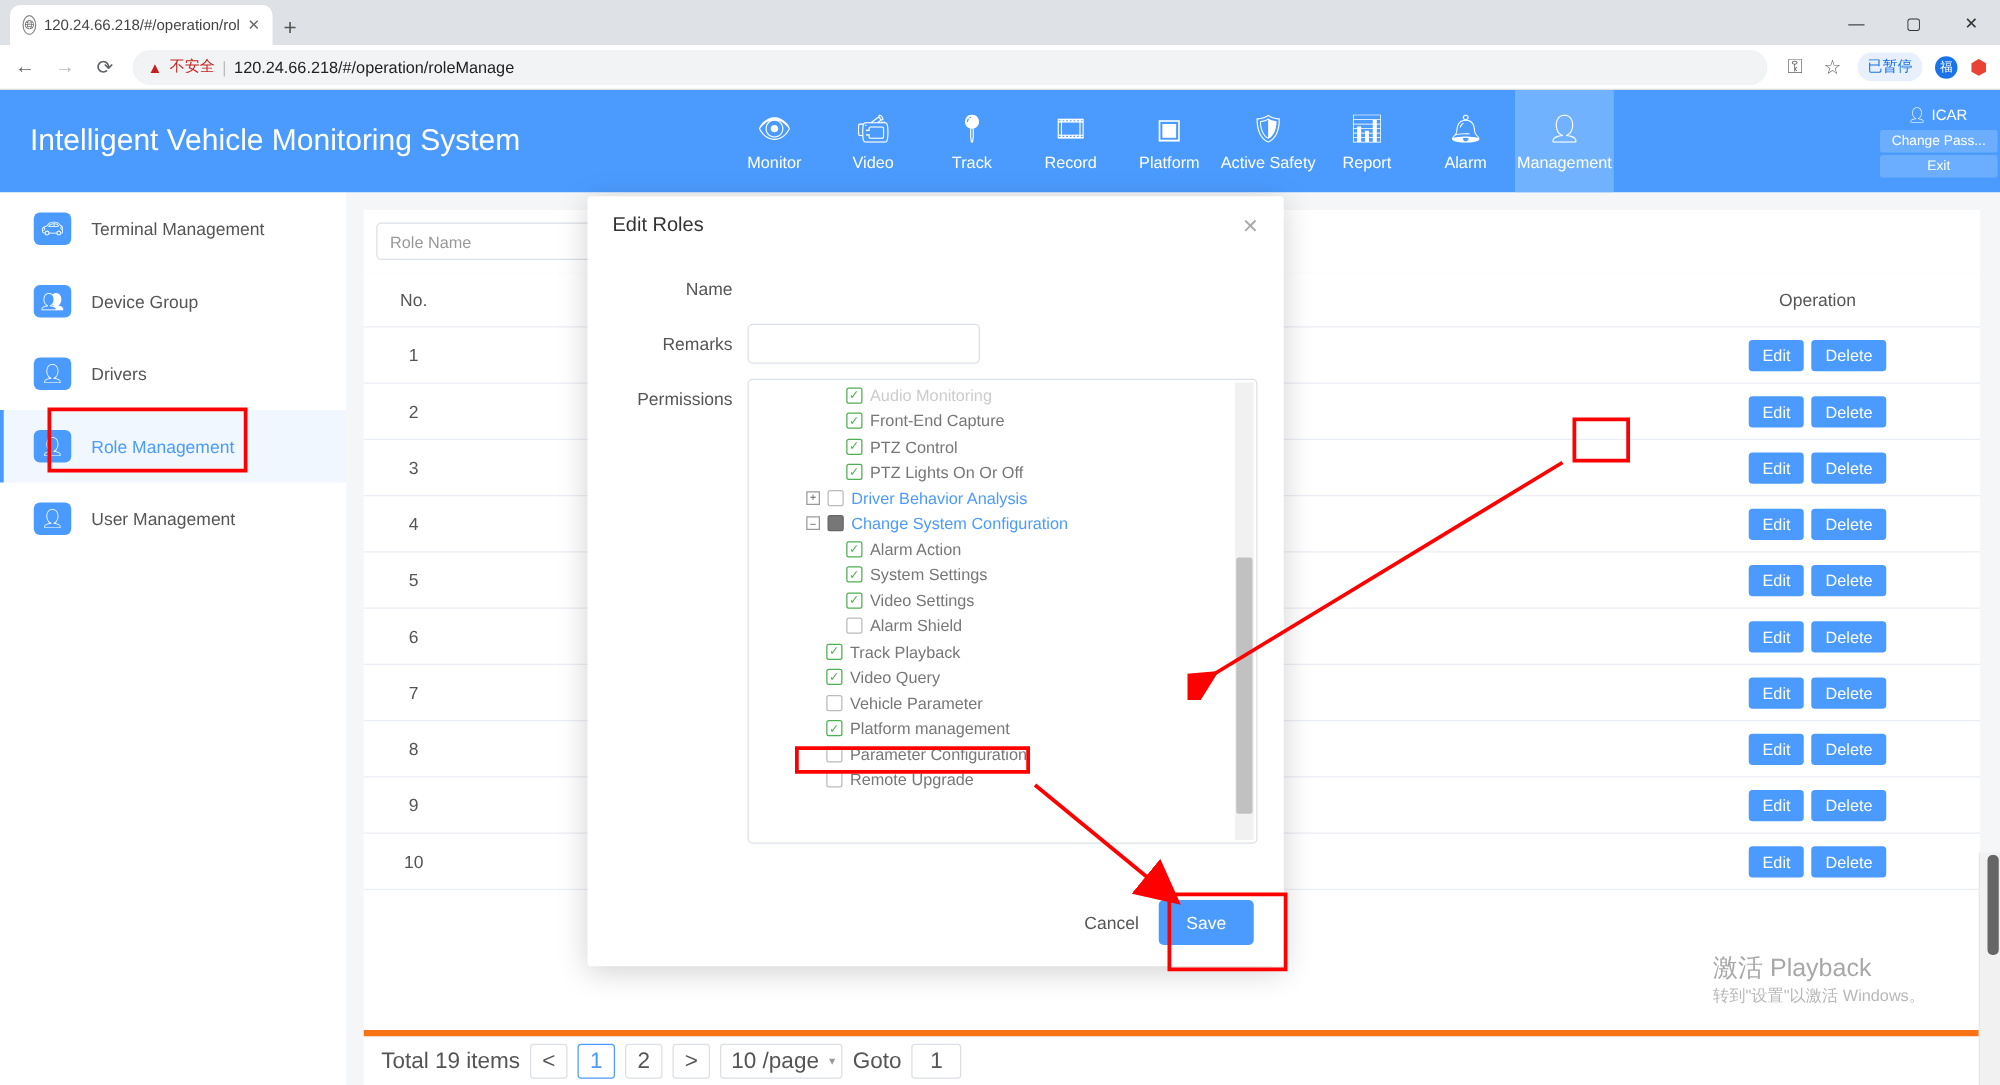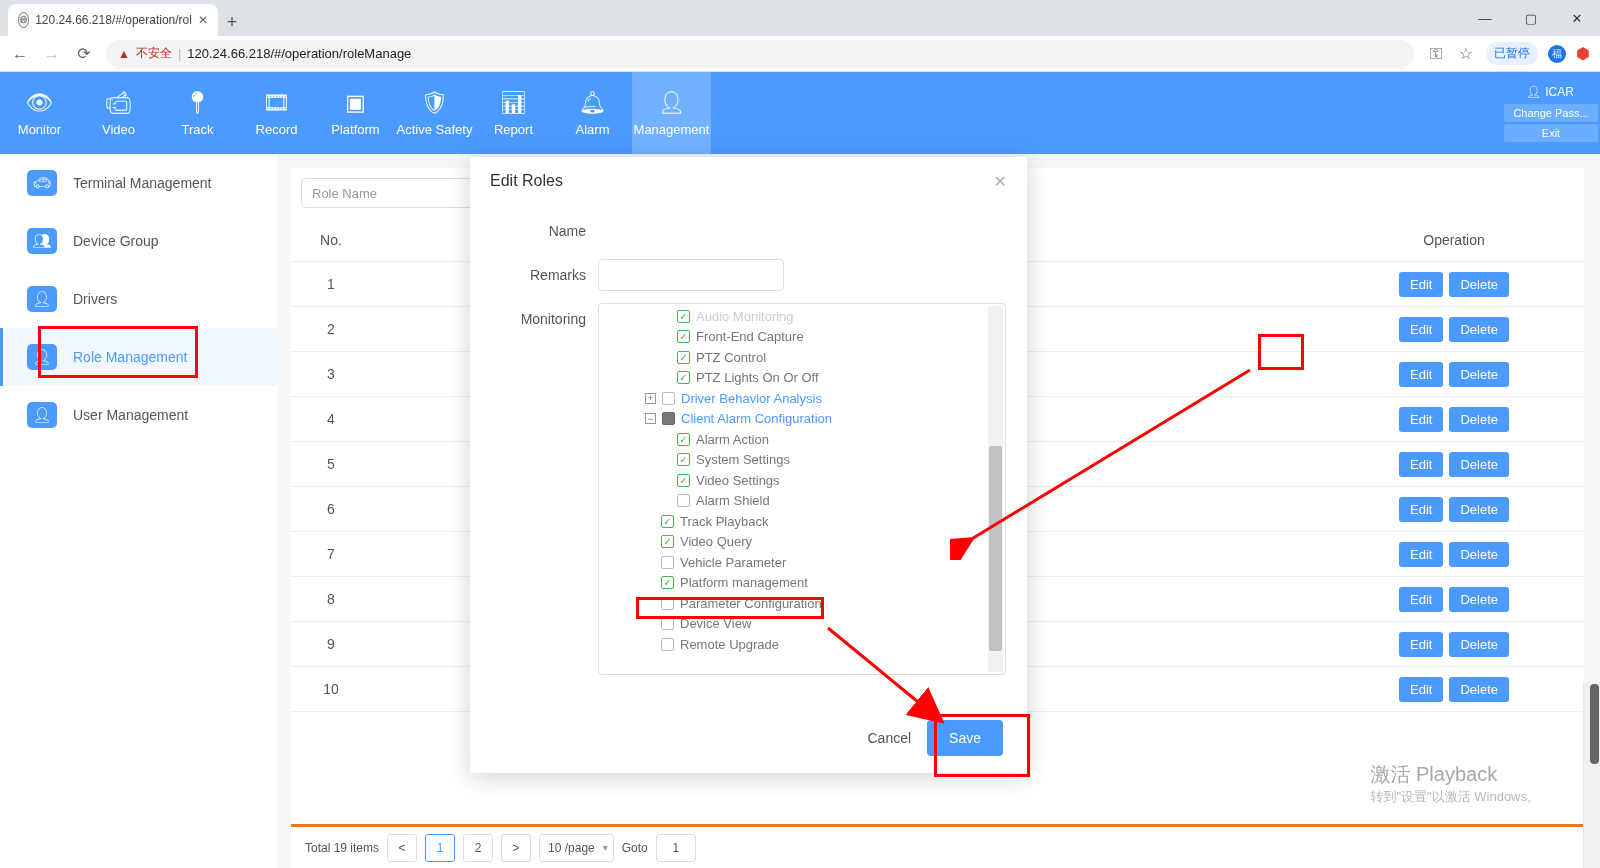--- a/index.html
+++ b/index.html
@@ -46,21 +46,21 @@
 .content { flex: 1; background: #f5f6f7; padding: 14px 16px 0 14px; display: flex; flex-direction: column; position: relative; }
 .search-row { background: #fff; padding: 10px; display: flex; gap: 10px; }
 .search-input { width: 178px; height: 30px; border: 1px solid #dcdfe6; border-radius: 4px; padding: 0 10px; font-size: 13px; color: #999; display: flex; align-items: center; }
 .table-wrap { background: #fff; flex: 1; margin-top: 0; }
 .thead { display: flex; height: 44px; align-items: center; border-bottom: 1px solid #ebeef5; font-size: 14px; color: #555; }
 .col-no { width: 80px; text-align: center; }
 .col-name { flex: 1; }
 .col-op { width: 260px; text-align: center; }
 .trow { display: flex; height: 45px; align-items: center; border-bottom: 1px solid #ebeef5; font-size: 14px; color: #555; }
 .op-btn { background: #4b9bff; color: #fff; border: none; border-radius: 3px; padding: 5px 11px; font-size: 13px; margin: 0 3px; }
-.pager { height: 44px; background: #fff; display: flex; align-items: center; padding: 0 14px; gap: 8px; font-size: 12px; color: #555; border-top: 3px solid #f97316; }
+.pager { height: 44px; background: #fff; display: flex; align-items: center; padding: 0 14px; gap: 8px; font-size: 18px; color: #555; border-top: 5px solid #f97316; }
 .pg-btn { min-width: 30px; height: 28px; border: 1px solid #dcdfe6; border-radius: 3px; display: flex; align-items: center; justify-content: center; padding: 0 6px; }
 .pg-btn.active { border-color: #4b9bff; color: #4b9bff; }
 .pg-sel { border: 1px solid #dcdfe6; border-radius: 3px; height: 28px; padding: 0 18px 0 8px; display: flex; align-items: center; position: relative; }
 .pg-sel::after { content: "▾"; position: absolute; right: 5px; color: #999; font-size: 10px; }
 
 
 .dialog { position: absolute; top: 157px; left: 470px; width: 557px; background: #fff; border-radius: 3px; box-shadow: 0 4px 24px rgba(0,0,0,.18); z-index: 20; }
 .dlg-head { height: 48px; display: flex; align-items: center; padding: 0 20px; font-size: 16px; color: #333; }
 .dlg-close { margin-left: auto; color: #aaa; font-size: 16px; }
 .dlg-body { padding: 10px 18px 16px; }
@@ -122,20 +122,21 @@
   <div class="addr-right">
     <span class="nav-icon">⚿</span>
     <span class="nav-icon">☆</span>
     <span class="pause-chip">已暂停</span>
     <span class="avatar-dot">福</span>
     <span class="red-shield">⬢</span>
   </div>
 </div>
 
 <div class="app-header">
+  <div class="app-title">Intelligent Vehicle Monitoring System</div>
   <div class="nav-items" id="nav-items">
       <div class="nav-item">
         <span class="nicon">👁︎</span>
         <span>Monitor</span>
       </div>
       <div class="nav-item">
         <span class="nicon">📹︎</span>
         <span>Video</span>
       </div>
       <div class="nav-item">
@@ -283,21 +284,21 @@
   </div>
   <div class="dlg-body">
     <div class="frow">
       <div class="flabel">Name</div>
     </div>
     <div class="frow">
       <div class="flabel">Remarks</div>
       <div class="finput"></div>
     </div>
     <div class="frow">
-      <div class="flabel">Monitoring</div>
+      <div class="flabel">Permissions</div>
       <div class="tree-box">
         <div class="tree-inner" id="tree">
             <div class="tree-item" style="color: rgb(204, 204, 204);">
               <span class="pad" style="width:72px"></span>
               <span class="chk on">✓</span>
               <span>Audio Monitoring</span>
             </div>
             <div class="tree-item">
               <span class="pad" style="width:72px"></span>
               <span class="chk on">✓</span>
@@ -316,21 +317,21 @@
             <div class="tree-item blue">
               <span class="pad" style="width:40px"></span>
               <span class="expander">+</span>
               <span class="chk"></span>
               <span>Driver Behavior Analysis</span>
             </div>
             <div class="tree-item blue">
               <span class="pad" style="width:40px"></span>
               <span class="expander">−</span>
               <span class="chk mixed"></span>
-              <span>Client Alarm Configuration</span>
+              <span>Change System Configuration</span>
             </div>
             <div class="tree-item">
               <span class="pad" style="width:72px"></span>
               <span class="chk on">✓</span>
               <span>Alarm Action</span>
             </div>
             <div class="tree-item">
               <span class="pad" style="width:72px"></span>
               <span class="chk on">✓</span>
               <span>System Settings</span>
@@ -362,25 +363,20 @@
             </div>
             <div class="tree-item">
               <span class="pad" style="width:56px"></span>
               <span class="chk on">✓</span>
               <span>Platform management</span>
             </div>
             <div class="tree-item">
               <span class="pad" style="width:56px"></span>
               <span class="chk"></span>
               <span>Parameter Configuration</span>
-            </div>
-            <div class="tree-item">
-              <span class="pad" style="width:56px"></span>
-              <span class="chk"></span>
-              <span>Device View</span>
             </div>
             <div class="tree-item">
               <span class="pad" style="width:56px"></span>
               <span class="chk"></span>
               <span>Remote Upgrade</span>
             </div>
           </div>
         <div class="tree-scroll">
             <div class="tree-thumb"></div>
           </div>

